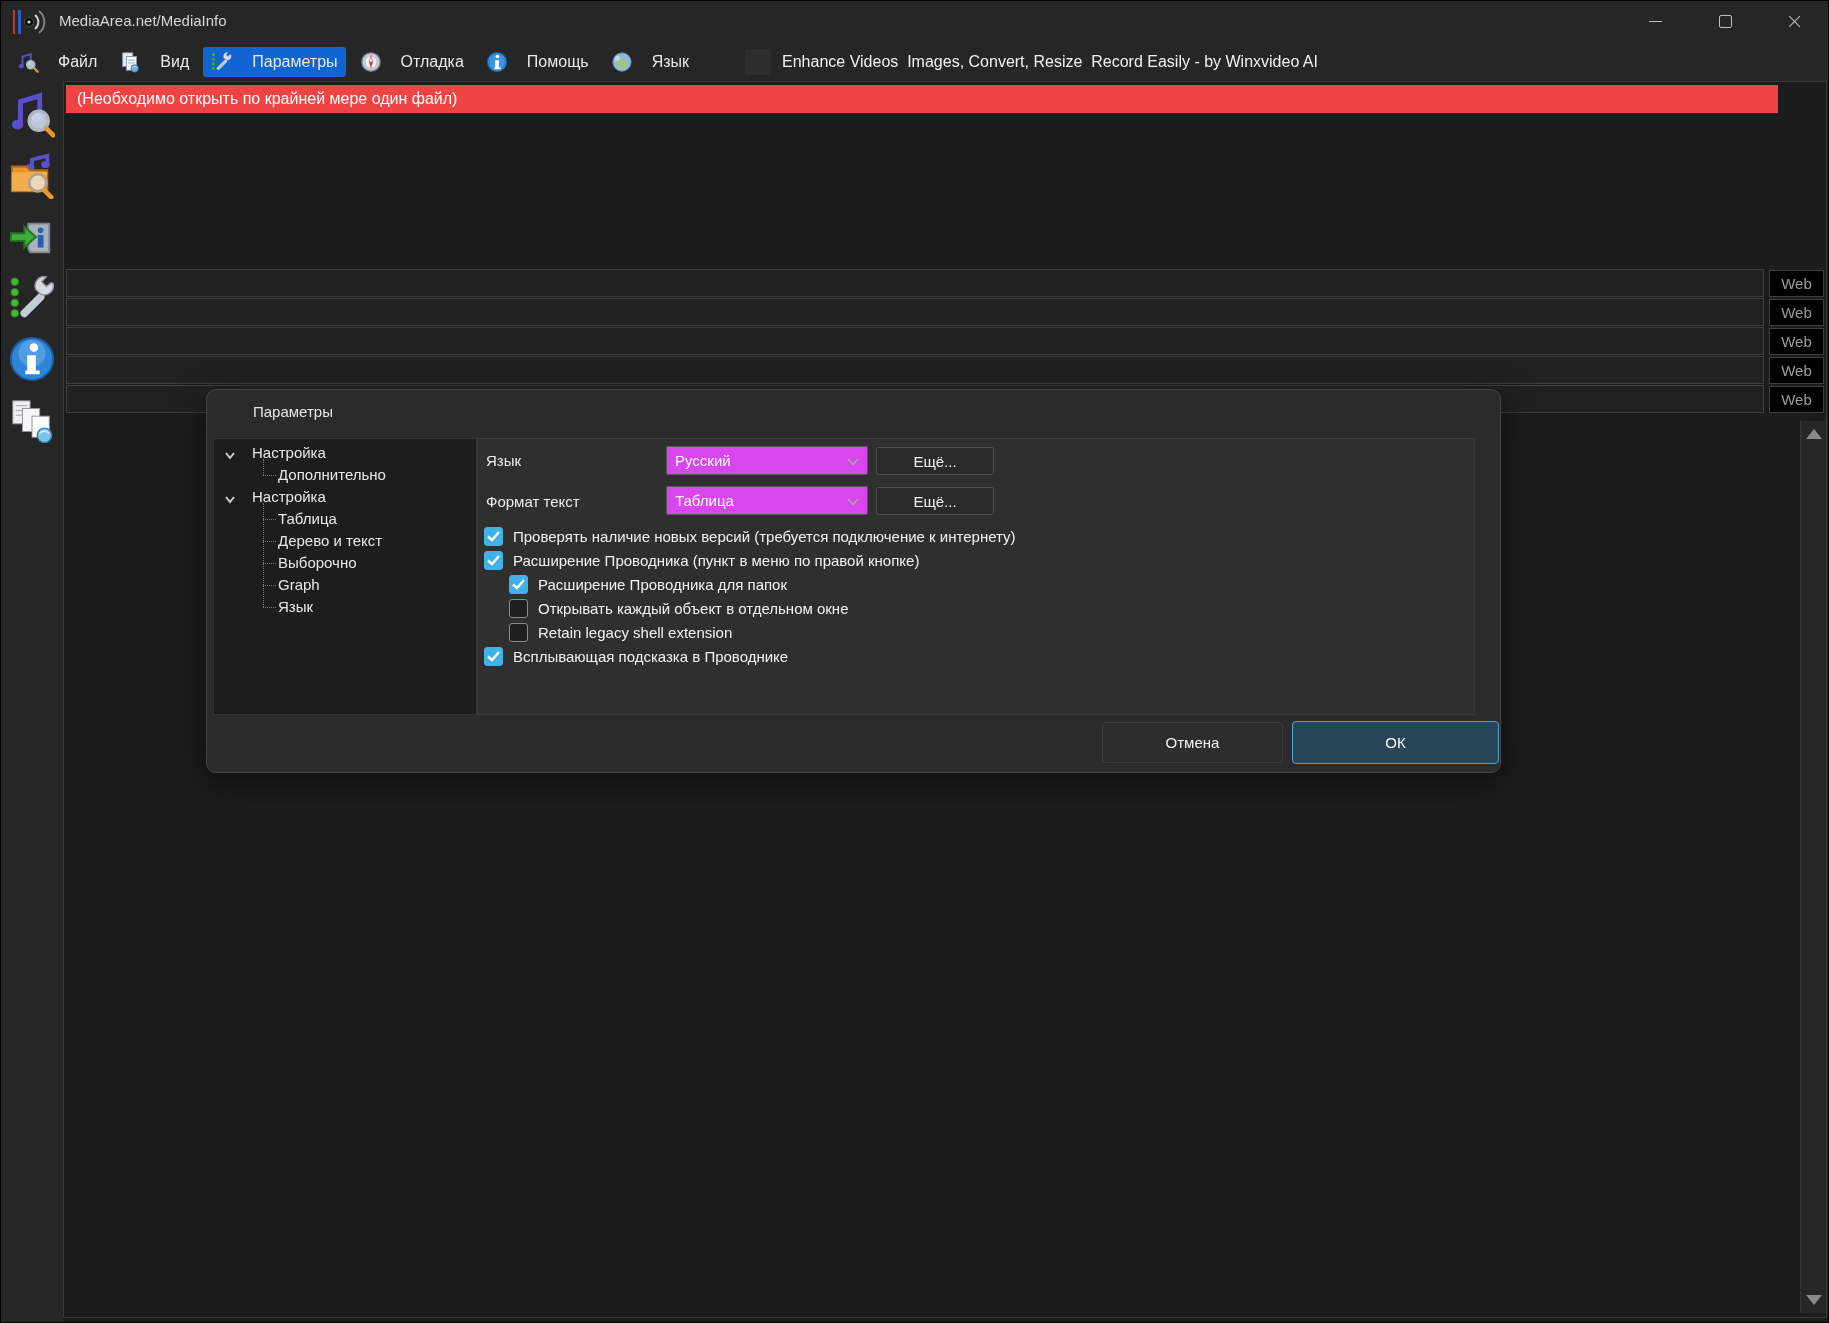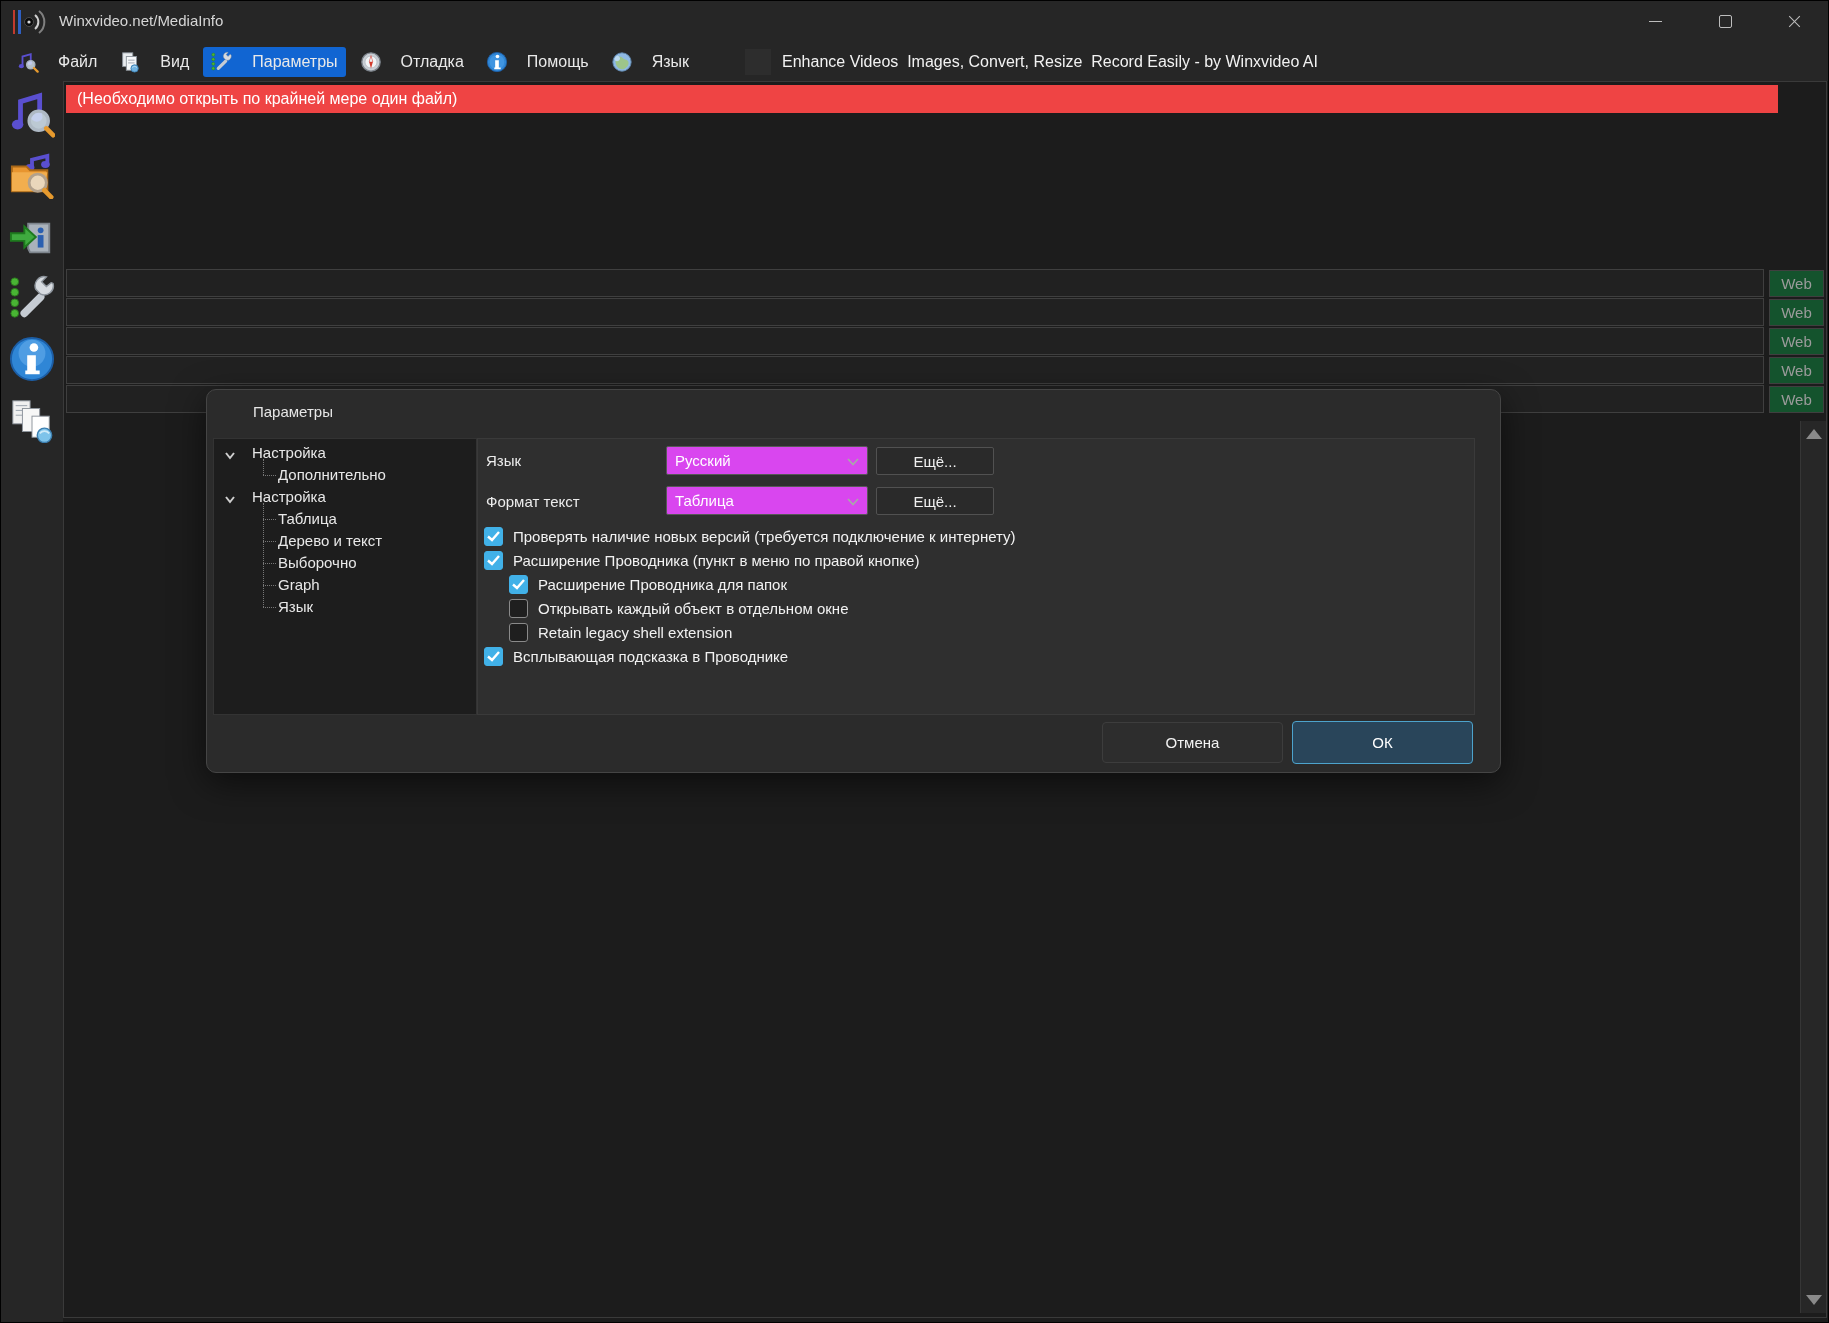--- a/index.html
+++ b/index.html
@@ -27,21 +27,21 @@
   .promo{font-size:16px;color:#f2f2f2;white-space:pre;}
   
   .sidebar{position:absolute;left:0;top:80px;width:62px;bottom:0;background:#262626;
     display:flex;flex-direction:column;align-items:center;padding-top:10px;gap:13px;}
   .tool{width:48px;height:48px;display:flex;align-items:center;justify-content:center;}
   
   .main{position:absolute;left:62px;top:80px;width:1764px;height:1237px;background:#1c1c1c;border:1px solid #3a3a3a;box-sizing:border-box;}
   .sel-row{position:absolute;left:2px;top:3px;width:1712px;height:28px;background:#ef4444;
     color:#fff;font-size:16px;line-height:28px;padding-left:11px;box-sizing:border-box;white-space:nowrap;overflow:hidden;}
   .grid-row{position:absolute;left:2px;width:1698px;height:28px;background:#212121;border:1px solid #3f3f3f;box-sizing:border-box;}
-  .web-btn{position:absolute;left:1705px;width:55px;height:27px;background:#14532d;border:1px solid #3f3f3f;box-sizing:border-box;
+  .web-btn{position:absolute;left:1705px;width:55px;height:27px;background:#000000;border:1px solid #3f3f3f;box-sizing:border-box;
     color:#9b9b9b;font-size:15px;display:flex;align-items:center;justify-content:center;}
   .scrollbar{position:absolute;left:1736px;top:339px;width:26px;height:892px;background:#272727;border-left:1px solid #363636;box-sizing:border-box;}
   .sb-up,.sb-down{position:absolute;left:50%;transform:translateX(-50%);width:0;height:0;border-left:8px solid transparent;border-right:8px solid transparent;}
   .sb-up{top:8px;border-bottom:10px solid #8a8a8a;}
   .sb-down{bottom:8px;border-top:10px solid #8a8a8a;}
   
   .dialog{position:absolute;left:205px;top:388px;width:1295px;height:384px;background:#2b2b2b;
     border:1px solid #454545;border-radius:10px;box-shadow:0 10px 34px rgba(0,0,0,.55);box-sizing:border-box;}
   .dlg-title{position:absolute;left:46px;top:13px;font-size:15px;color:#e6e6e6;}
   .tree{position:absolute;left:6px;top:48px;width:264px;height:277px;background:#1d1d1d;border:1px solid #333;box-sizing:border-box;font-size:15px;}
@@ -58,39 +58,39 @@
     border-radius:2px;color:#f0f0f0;display:flex;align-items:center;justify-content:center;}
   .cbrow{position:absolute;height:19px;display:flex;align-items:center;gap:10px;white-space:nowrap;}
   .cbox{width:19px;height:19px;border-radius:3px;background:#1f1f1f;border:1px solid #8a8a8a;box-sizing:border-box;
     display:flex;align-items:center;justify-content:center;flex:0 0 auto;}
   .cbox svg{display:none;}
   .cbox.checked{background:#41b1e8;border-color:#41b1e8;}
   .cbox.checked svg{display:block;}
   .cblabel{color:#f2f2f2;}
   .btn{position:absolute;border-radius:4px;font-size:15px;display:flex;align-items:center;justify-content:center;box-sizing:border-box;}
   .btn-cancel{left:895px;top:332px;width:181px;height:41px;background:#2d2d2d;border:1px solid #3d3d3d;color:#f2f2f2;}
-  .btn-ok{left:1085px;top:331px;width:181px;height:43px;background:#29455a;border:1px solid #4da3cc;color:#fff;text-align:right;}
+  .btn-ok{left:1085px;top:331px;width:207px;height:43px;background:#29455a;border:1px solid #4da3cc;color:#fff;text-align:right;}
 </style>
 </head>
 <body>
 
 <div class="window">
 
   <div class="titlebar">
     <span class="appicon">
       <svg width="38" height="26" viewBox="0 0 38 26">
         <rect x="0" y="1" width="2" height="24" fill="#c23b2e"></rect>
         <rect x="5" y="1" width="3" height="24" fill="#2e5fc2"></rect>
         <circle cx="16" cy="13" r="4.5" fill="#0b0b0b" stroke="#4a4a4a"></circle>
         <circle cx="16" cy="13" r="1.6" fill="#d8d8d8"></circle>
         <path d="M22 6a9 9 0 0 1 0 14" stroke="#cfcfcf" fill="none" stroke-width="2"></path>
         <path d="M26 2a14 14 0 0 1 0 22" stroke="#808080" fill="none" stroke-width="2"></path>
       </svg>
     </span>
-    <span class="apptitle">Winxvideo.net/MediaInfo</span>
+    <span class="apptitle">MediaArea.net/MediaInfo</span>
     <div class="winbtn wb-min">
         <span class="glyph-min"></span>
       </div>
     <div class="winbtn wb-max">
         <span class="glyph-max"></span>
       </div>
     <div class="winbtn wb-close">
         <span class="glyph-close">
           <i></i>
           <i></i>

